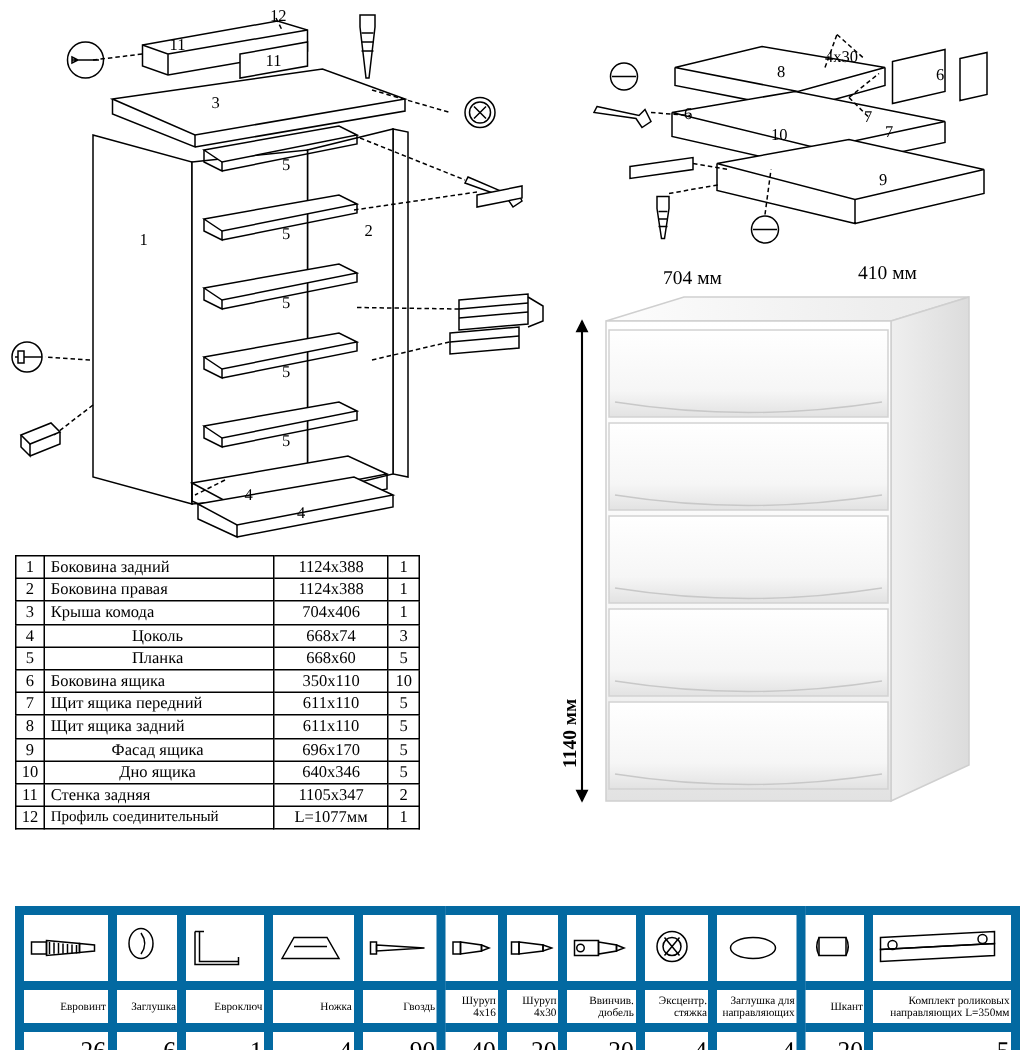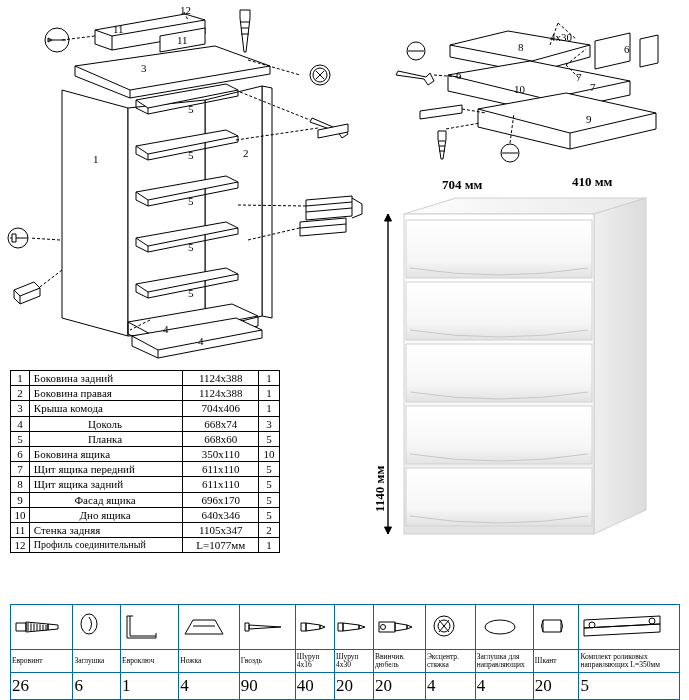--- a/index.html
+++ b/index.html
@@ -13,27 +13,27 @@
   .parts td{border:1px solid #000;padding:0 2px;height:14.2px;line-height:14px;}
   .parts td.num{width:14px;text-align:center;}
   .parts td.name{width:150px;text-align:left;padding-left:4px;}
   .parts td.name.ind{text-align:center;padding-left:0;}
   .parts td.dim{width:72px;text-align:center;}
   .parts td.qty{width:16px;text-align:center;}
 
   
   .kit-title{position:absolute;left:160px;top:583px;width:520px;text-align:center;font-size:15px;}
   .kit{position:absolute;left:10px;top:604px;width:670px;border-collapse:collapse;font-size:7.5px;}
-  .kit td{border:1px solid #0369a1;text-align:left;vertical-align:middle;}
+  .kit td{border:6px solid #0369a1;text-align:right;vertical-align:middle;}
   .kit tr.icons td{height:42px;}
   .kit tr.labels td{height:22px;line-height:1.05;padding:0 1px;}
   .kit tr.counts td{height:24px;font-size:17px;}
 
   
-  .dimtxt{position:absolute;font-size:13px;font-weight:bold;}
+  .dimtxt{position:absolute;font-size:13px;font-weight:normal;}
   .vtxt{position:absolute;font-size:13px;font-weight:bold;transform:rotate(-90deg);transform-origin:left top;white-space:nowrap;}
 </style>
 </head>
 <body>
 
 <div class="page">
 
   <svg class="abs" style="left:0;top:0;" width="370" height="360">
     <g fill="none" stroke="#000" stroke-width="1">
 

